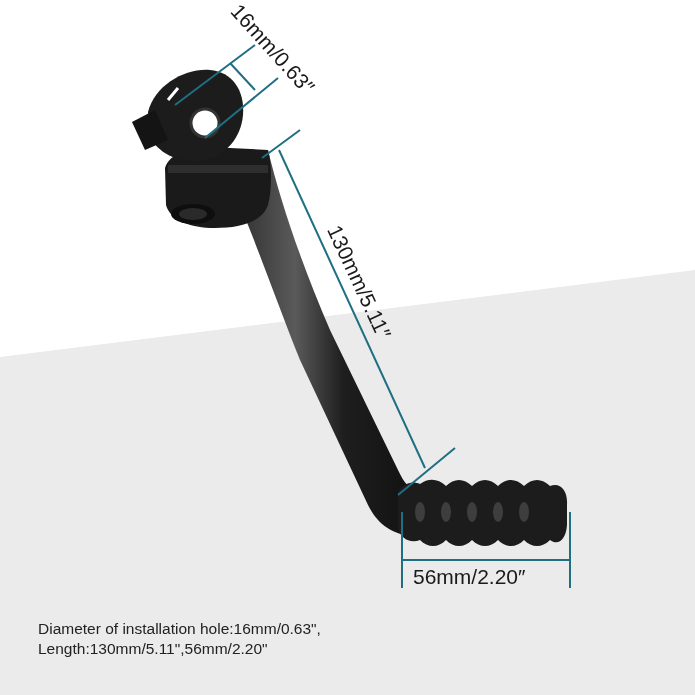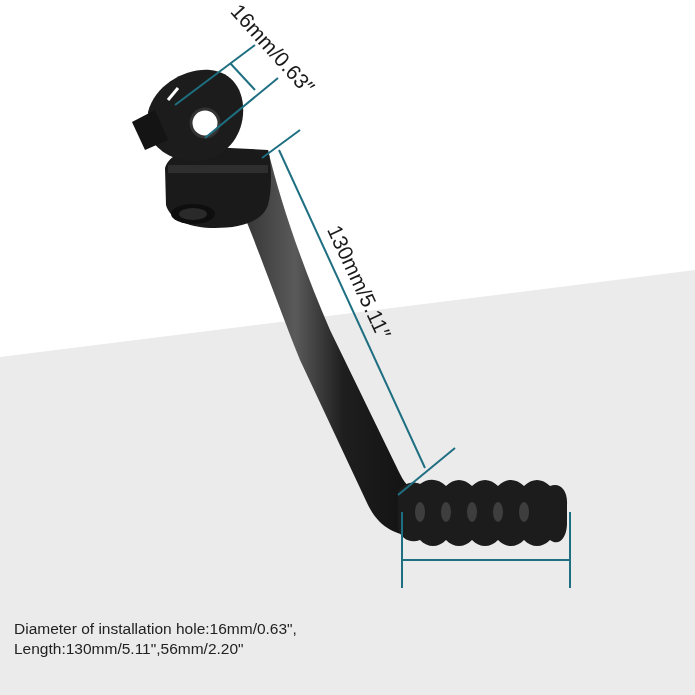--- a/index.html
+++ b/index.html
@@ -1,21 +1,21 @@
 <!DOCTYPE html>
 <html><head>
   <meta charset="utf-8">
   <style>
     html, body { margin: 0; padding: 0; }
     body { width: 695px; height: 695px; overflow: hidden; background: #ffffff; position: relative; font-family: "Liberation Sans", sans-serif; }
     .stage { position: absolute; left: 0; top: 0; width: 695px; height: 695px; }
     .stage svg { position: absolute; left: 0; top: 0; }
     .dim-label { position: absolute; color: #1a1a1a; font-family: "Liberation Sans", sans-serif; font-size: 21px; white-space: nowrap; transform-origin: 0 0; line-height: 1; }
     .caption { position: absolute; left: 14px; top: 619px; font-size: 15.5px; color: #222; line-height: 20px; font-family: "Liberation Sans", sans-serif; }
-    .caption div { white-space: nowrap; }
+    .caption div { white-space: nowrap; margin-left: 24px; }
   </style>
 </head>
 <body>
 
 <div class="stage">
   <svg width="695" height="695" viewBox="0 0 695 695">
     <defs>
       <linearGradient id="armGrad" x1="0" y1="0" x2="1" y2="0">
         <stop offset="0" stop-color="#2a2a2a"></stop>
         <stop offset="0.35" stop-color="#5a5a5a"></stop>
@@ -64,18 +64,19 @@
       <line x1="402" y1="512" x2="402" y2="588"></line>
       <line x1="570" y1="512" x2="570" y2="588"></line>
       <line x1="402" y1="560" x2="570" y2="560"></line>
     </g>
   </svg>
 
   <span class="dim-label" style="left:243px; top:0px; transform: rotate(48deg);">16mm/0.63″</span>
 
   <span class="dim-label" style="left:343px; top:222px; transform: rotate(65deg);">130mm/5.11″</span>
 
+  <span class="dim-label" style="left:413px; top:566px;">56mm/2.20″</span>
 </div>
 
 <div class="caption">
   <div>Diameter of installation hole:16mm/0.63",</div>
   <div>Length:130mm/5.11",56mm/2.20"</div>
 </div>
 
 </body></html>

